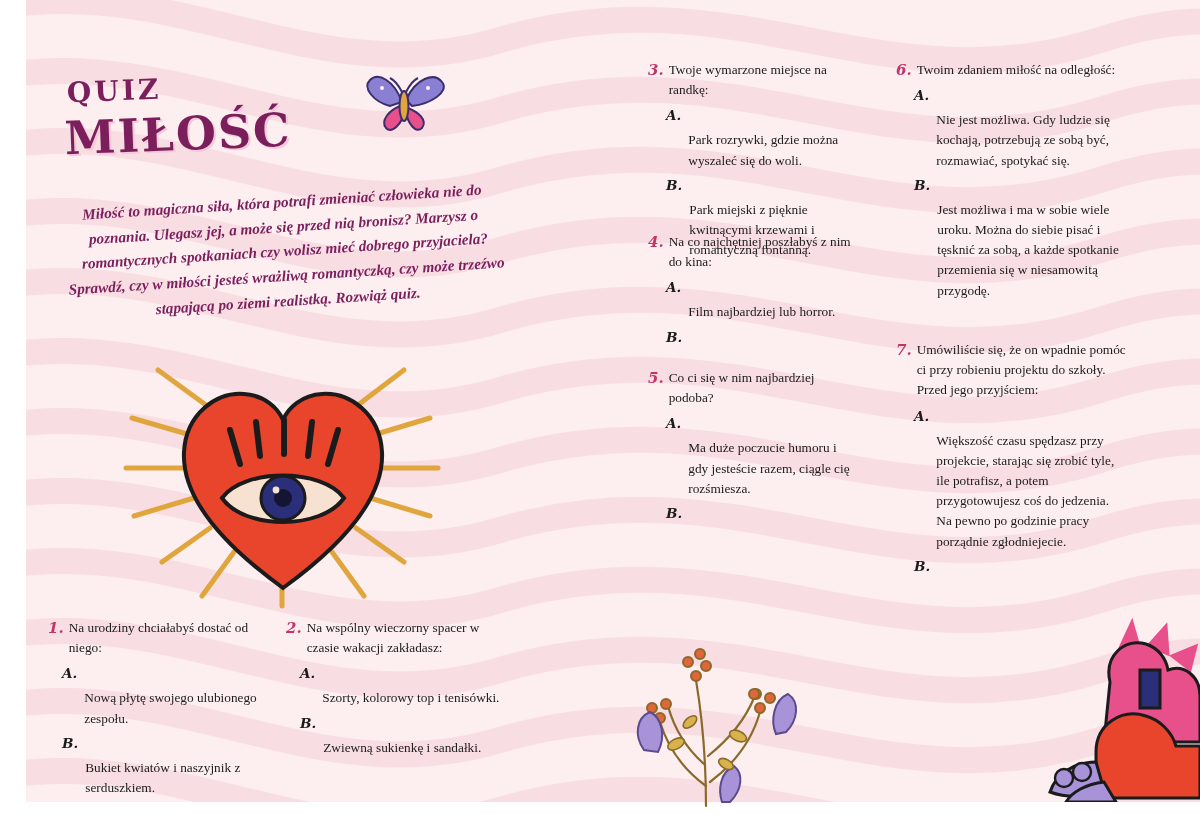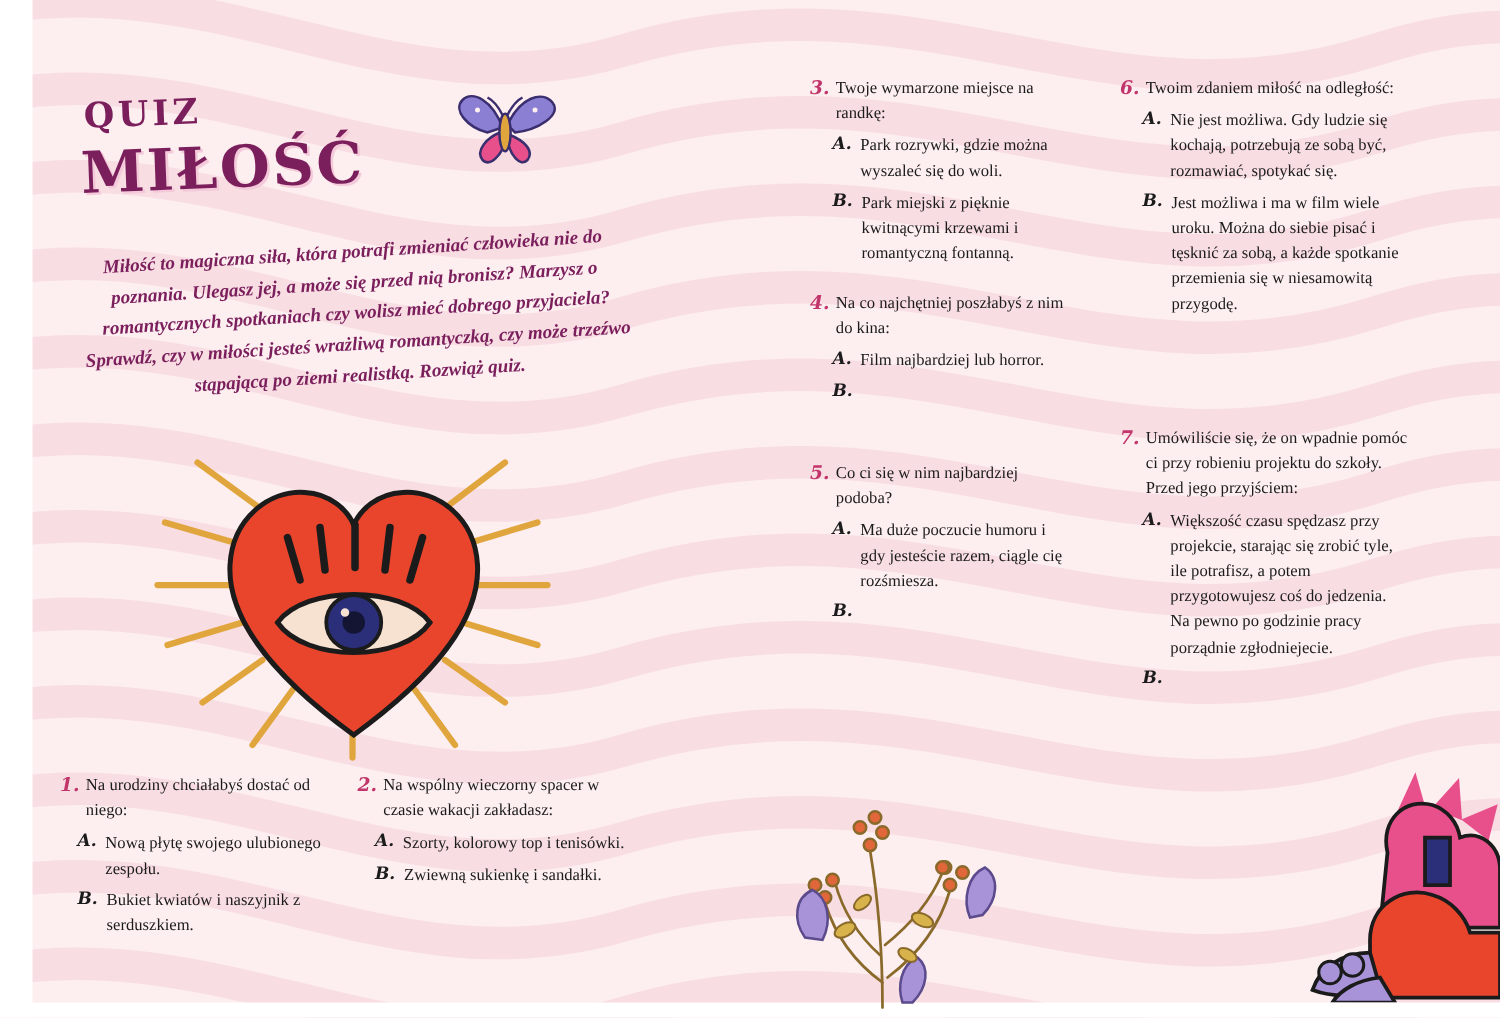--- a/index.html
+++ b/index.html
@@ -162,20 +162,21 @@
     font-family: "DejaVu Serif", serif;
     font-style: italic;
     font-weight: bold;
     font-size: 13.6px;
     color: #1b1b1b;
     flex: 0 0 auto;
     line-height: 1.45;
   }
   .ans-text {
     flex: 1 1 auto;
+    margin-top: 24px;
   }
   
   #q1 { left: 48px;  top: 618px; width: 214px; }
   #q1 .answers { padding-left: 14px; }
   #q2 { left: 286px; top: 618px; width: 214px; }
   #q2 .answers { padding-left: 14px; }
   #q3 { left: 648px; top: 60px;  width: 200px; }
   #q3 .answers { padding-left: 18px; }
   #q4 { left: 648px; top: 232px; width: 206px; }
   #q4 .answers { padding-left: 18px; }
@@ -415,21 +416,21 @@
         <span class="q-num">6.</span>
         <span class="q-text">Twoim zdaniem miłość na odległość:</span>
       </div>
       <div class="answers">
         <div class="ans">
           <span class="ans-letter">A.</span>
           <span class="ans-text">Nie jest możliwa. Gdy ludzie się kochają, potrzebują ze sobą być, rozmawiać, spotykać się.</span>
         </div>
         <div class="ans">
           <span class="ans-letter">B.</span>
-          <span class="ans-text">Jest możliwa i ma w film wiele uroku. Można do siebie pisać i tęsknić za sobą, a każde spotkanie przemienia się w niesamowitą przygodę.</span>
+          <span class="ans-text">Jest możliwa i ma w sobie wiele uroku. Można do siebie pisać i tęsknić za sobą, a każde spotkanie przemienia się w niesamowitą przygodę.</span>
         </div>
       </div>
     </div>
 
     <div class="qblock" id="q7">
       <div class="q-head">
         <span class="q-num">7.</span>
         <span class="q-text">Umówiliście się, że on wpadnie pomóc ci przy robieniu projektu do szkoły. Przed jego przyjściem:</span>
       </div>
       <div class="answers">

